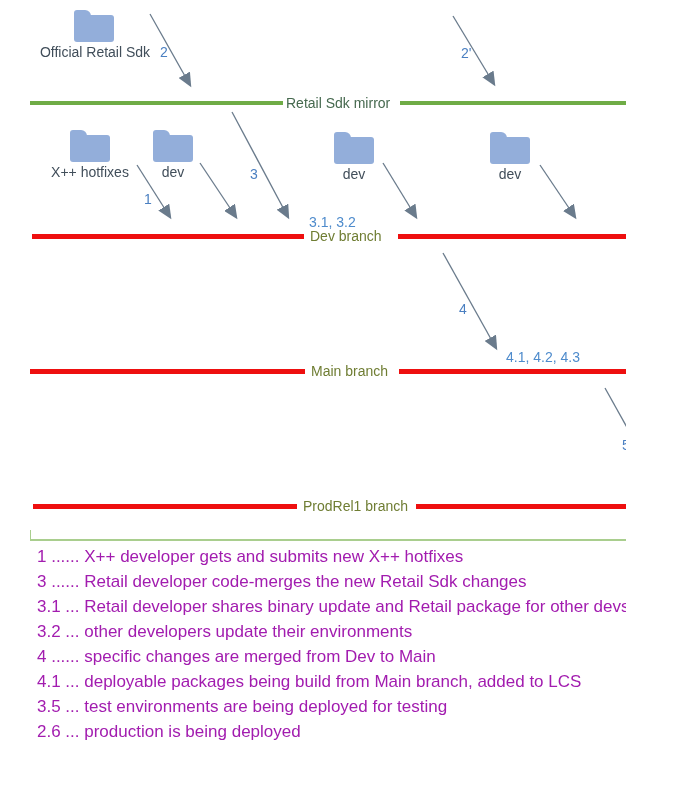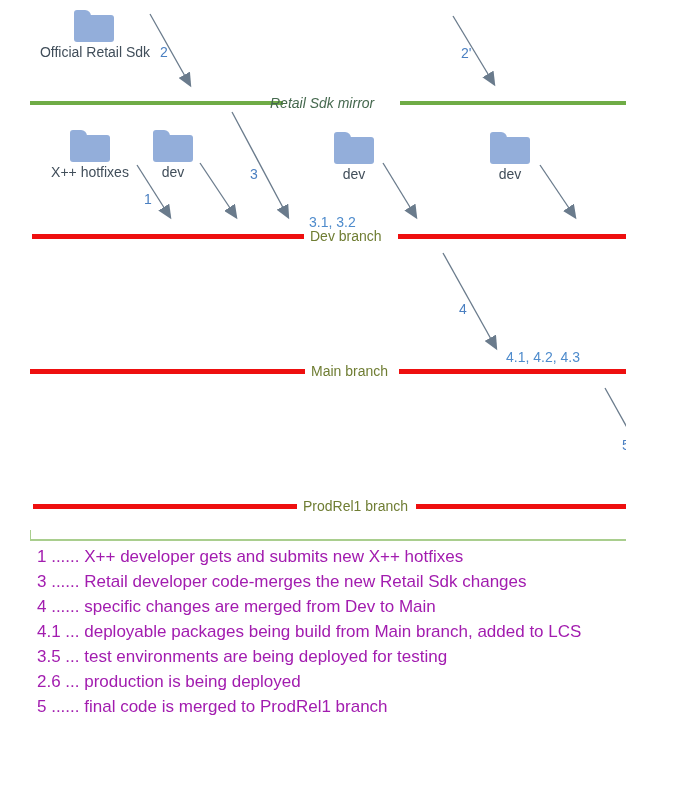--- a/index.html
+++ b/index.html
@@ -73,21 +73,21 @@
   <div class="folder-icon abs" style="left:153px;top:135px;"></div>
   <div class="folder-label" style="left:143px;top:164px;width:60px;">dev</div>
 
   <div class="folder-icon abs" style="left:334px;top:137px;"></div>
   <div class="folder-label" style="left:324px;top:166px;width:60px;">dev</div>
 
   <div class="folder-icon abs" style="left:490px;top:137px;"></div>
   <div class="folder-label" style="left:480px;top:166px;width:60px;">dev</div>
 
   <div class="seg-green" style="left:30px;top:101px;width:253px;"></div>
-  <span class="mirror-label" style="left:270px;top:95px;font-style:italic;">Retail Sdk mirror</span>
+  <span class="mirror-label" style="left:286px;top:95px;">Retail Sdk mirror</span>
   <div class="seg-green" style="left:400px;top:101px;width:230px;"></div>
   <div class="ah-green" style="left:630px;top:95px;"></div>
 
   <div class="seg-red" style="left:32px;top:234px;width:272px;"></div>
   <span class="branch-label" style="left:310px;top:228px;">Dev branch</span>
   <div class="seg-red" style="left:398px;top:234px;width:248px;"></div>
   <div class="ah-red" style="left:646px;top:227px;"></div>
 
   <div class="seg-red" style="left:30px;top:369px;width:275px;"></div>
   <span class="branch-label" style="left:311px;top:363px;">Main branch</span>
@@ -106,20 +106,21 @@
   <span class="stepnum" style="left:459px;top:301px;">4</span>
   <span class="stepnum" style="left:622px;top:437px;">5</span>
 
   <span class="annot" style="left:309px;top:214px;">3.1, 3.2</span>
   <span class="annot" style="left:506px;top:349px;">4.1, 4.2, 4.3</span>
 
   <div class="legend-bracket"></div>
   <div class="legend">
     <div class="legend-line">1 ...... X++ developer gets and submits new X++ hotfixes</div>
     <div class="legend-line">3 ...... Retail developer code-merges the new Retail Sdk changes</div>
+    <div class="legend-line">3.1 ... Retail developer shares binary update and Retail package for other devs</div>
+    <div class="legend-line">3.2 ... other developers update their environments</div>
     <div class="legend-line">4 ...... specific changes are merged from Dev to Main</div>
     <div class="legend-line">4.1 ... deployable packages being build from Main branch, added to LCS</div>
     <div class="legend-line">3.5 ... test environments are being deployed for testing</div>
     <div class="legend-line">2.6 ... production is being deployed</div>
-    <div class="legend-line">5 ...... final code is merged to ProdRel1 branch</div>
   </div>
 
 </div>
 
 </body></html>

